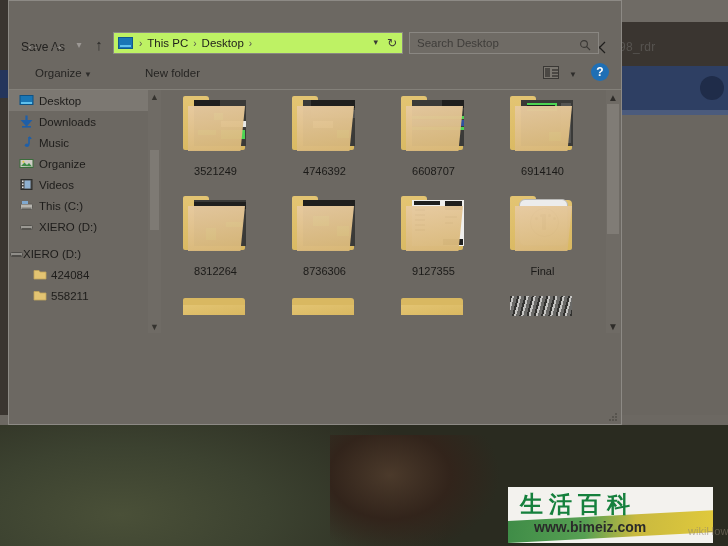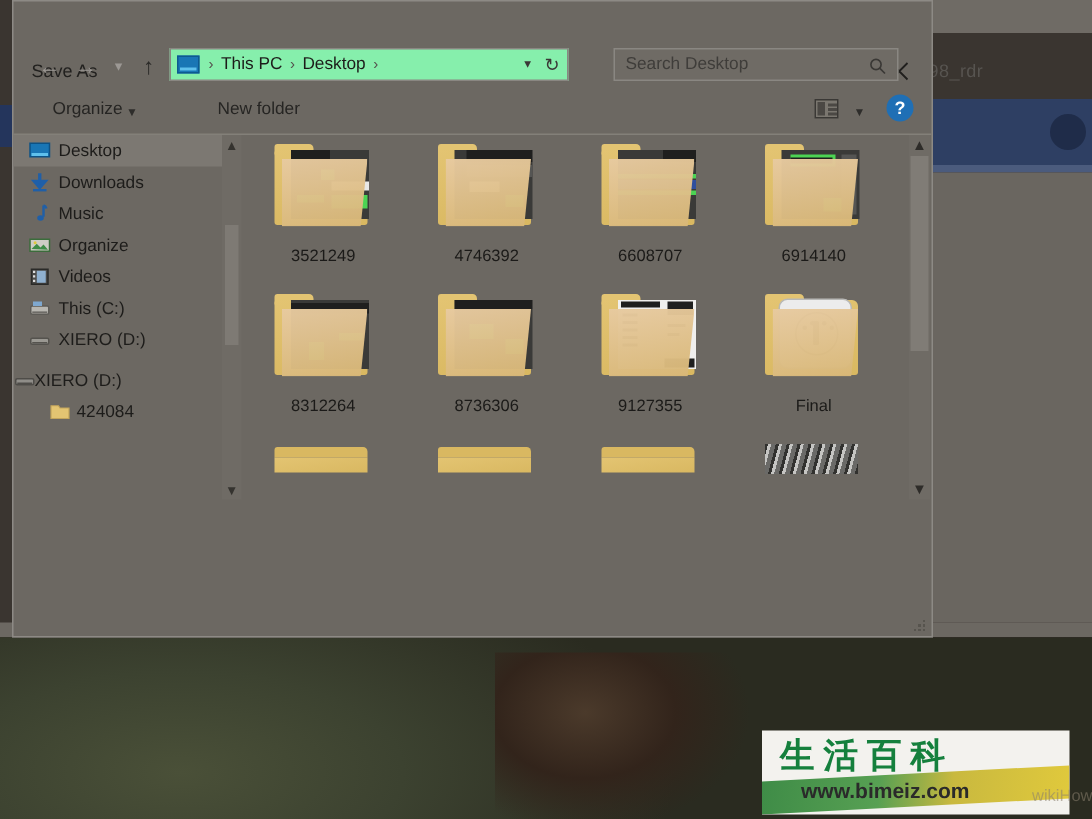--- a/index.html
+++ b/index.html
@@ -98,22 +98,22 @@
   .nav-arrow{
     position:absolute;top:6px;width:20px;height:18px;
     display:flex;align-items:center;justify-content:center;
     font-size:15px;color:#9c9894;
   }
   .nav-back{left:14px;}
   .nav-fwd{left:38px;}
   .nav-recent{left:60px;font-size:10px;}
   .nav-up{left:80px;color:#2b2a28;font-size:15px;}
   .addressbar{
-    position:absolute;left:104px;top:3px;width:266px;height:22px;
-    background:#86efac;border:1px solid #8a8782;box-sizing:border-box;
+    position:absolute;left:104px;top:3px;width:290px;height:22px;
+    background:#bef264;border:1px solid #8a8782;box-sizing:border-box;
     display:flex;align-items:center;padding-left:4px;
   }
   .addr-pcicon{
     width:15px;height:12px;background:#1976b5;border:1px solid #0e5a8f;
     box-sizing:border-box;margin-right:3px;position:relative;
   }
   .addr-pcicon:after{
     content:"";position:absolute;left:1px;bottom:1px;width:11px;height:2px;background:#5fc0ec;
   }
   .crumb{font-size:11.5px;color:#1d1c1a;padding:0 2px;cursor:default;}
@@ -437,20 +437,28 @@
       <span>XIERO (D:)</span>
     </div>
     <div class="sb-item sub">
       <span class="sb-ico">
         <svg width="15" height="15" viewBox="0 0 15 15">
             <path d="M1 3.5h5l1 1.5h6v7H1z" fill="#e3c472" stroke="#c2a45b" stroke-width=".8"></path>
           </svg>
       </span>
       <span>424084</span>
     </div>
+    <div class="sb-item sub">
+      <span class="sb-ico">
+        <svg width="15" height="15" viewBox="0 0 15 15">
+            <path d="M1 3.5h5l1 1.5h6v7H1z" fill="#e3c472" stroke="#c2a45b" stroke-width=".8"></path>
+          </svg>
+      </span>
+      <span>558211</span>
+    </div>
   </div>
 
   <div class="sb-scroll">
     <div class="arr up">▲</div>
     <div class="thumb"></div>
     <div class="arr dn">▼</div>
   </div>
 
   <div class="filepane">
     <div class="grid">

